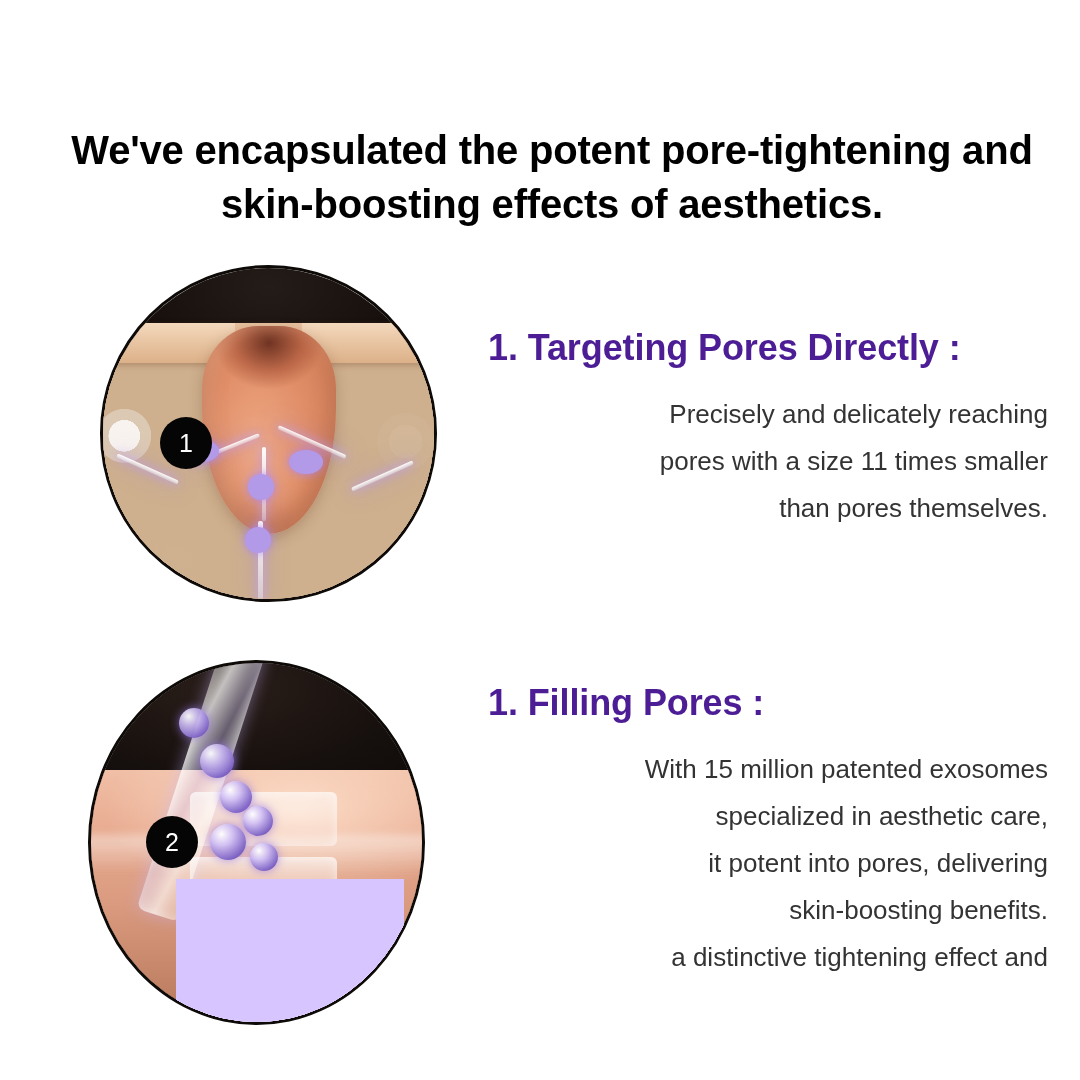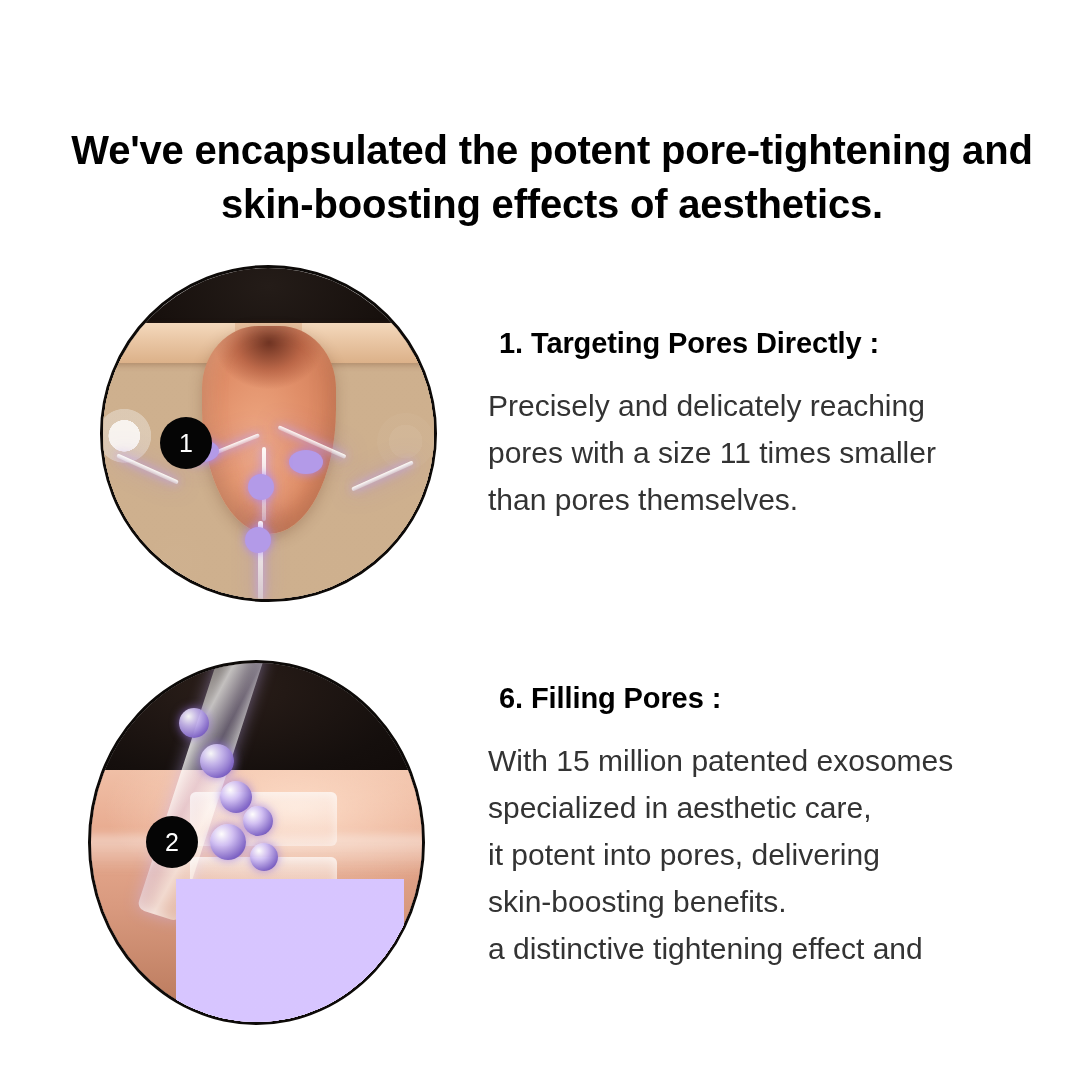--- a/index.html
+++ b/index.html
@@ -215,32 +215,33 @@
   }
   #badge-1 { left: 60px; top: 152px; }
   #badge-2 { left: 58px; top: 156px; }
 
   
   .textblock { position: absolute; left: 488px; width: 560px; }
   #text-1 { top: 62px; }
   #text-2 { top: 22px; }
 
   .step-title {
-    color: #000000;
-    font-size: 29px;
+    color: #4c1d95;
+    font-size: 36px;
     font-weight: bold;
     letter-spacing: -0.1px;
-    margin: 0 0 22px 11px;
+    margin: 0 0 22px 0;
   }
   .step-body {
     color: #333333;
-    font-size: 30px;
+    font-size: 26px;
     font-weight: 400;
     line-height: 47px;
     margin: 0;
+    text-align: right;
   }
   .step-body .bline { display: block; white-space: nowrap; }
 </style>
 </head>
 <body>
 
 <div id="page">
 
   <h1 class="headline">
     <span class="hl-line">We've encapsulated the potent pore-tightening and</span>
@@ -310,21 +311,21 @@
 
           <div class="s2-spray"></div>
         </div>
       </div>
       <div class="badge" id="badge-2">
         <span>2</span>
       </div>
     </div>
 
     <div class="textblock" id="text-2">
-      <div class="step-title">6. Filling Pores :</div>
+      <div class="step-title">1. Filling Pores :</div>
       <div class="step-body">
         <span class="bline">With 15 million patented exosomes</span>
         <span class="bline">specialized in aesthetic care,</span>
         <span class="bline">it potent into pores, delivering</span>
         <span class="bline">skin-boosting benefits.</span>
         <span class="bline">a distinctive tightening effect and</span>
       </div>
     </div>
   </div>
 

